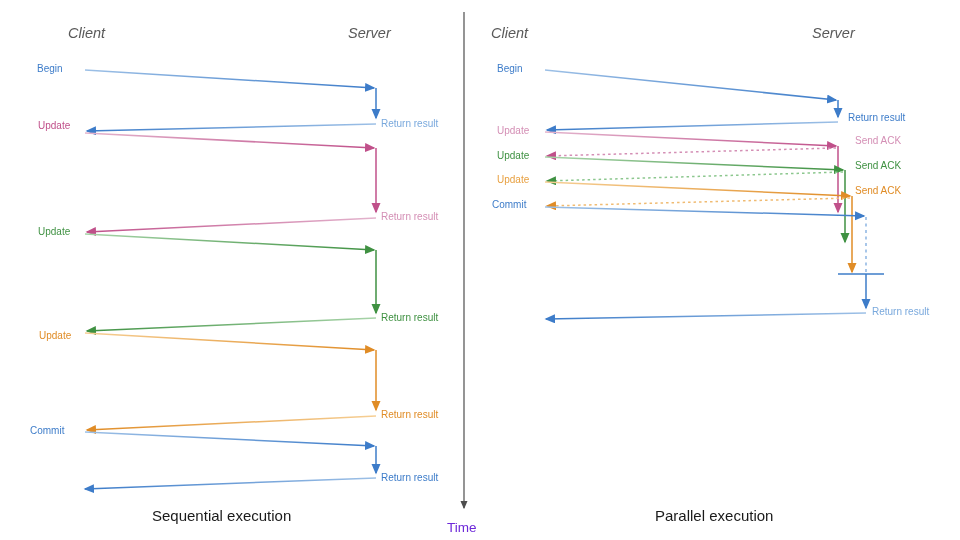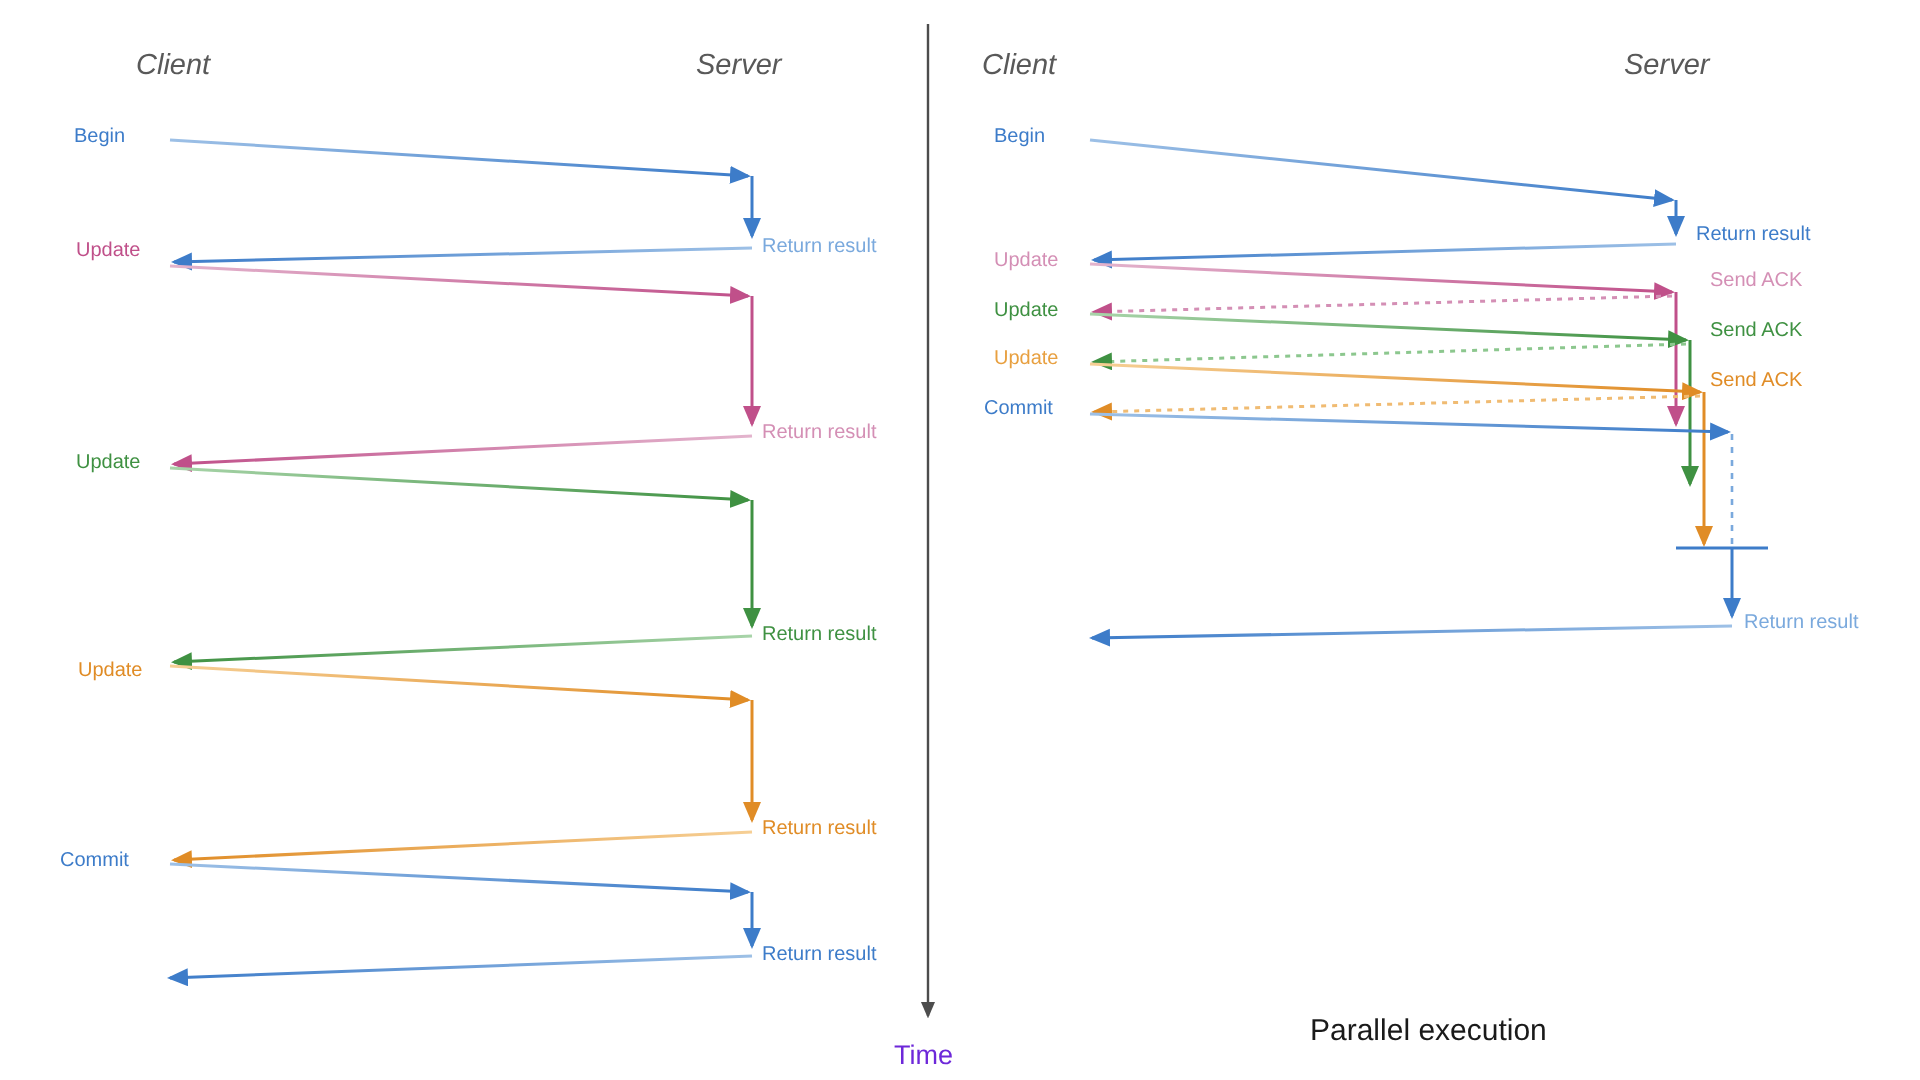--- a/index.html
+++ b/index.html
@@ -181,20 +181,21 @@
   <div class="lbl msg" style="left:381px; top:119px; color:#7aa9dd;">Return result</div>
   <div class="lbl msg" style="left:38px;  top:121px; color:#c0508a;">Update</div>
   <div class="lbl msg" style="left:381px; top:212px; color:#d48fb5;">Return result</div>
   <div class="lbl msg" style="left:38px;  top:227px; color:#3f9142;">Update</div>
   <div class="lbl msg" style="left:381px; top:313px; color:#3f9142;">Return result</div>
   <div class="lbl msg" style="left:39px;  top:331px; color:#e08c26;">Update</div>
   <div class="lbl msg" style="left:381px; top:410px; color:#e08c26;">Return result</div>
   <div class="lbl msg" style="left:30px;  top:426px; color:#3d7cc9;">Commit</div>
   <div class="lbl msg" style="left:381px; top:473px; color:#3d7cc9;">Return result</div>
 
+  <div class="lbl caption" style="left:152px; top:508px;">Sequential execution</div>
 
   <div class="lbl axis-label" style="left:447px; top:521px;">Time</div>
 
   <div class="lbl actor" style="left:491px; top:26px;">Client</div>
   <div class="lbl actor" style="left:812px; top:26px;">Server</div>
 
   <div class="lbl msg" style="left:497px; top:64px;  color:#3d7cc9;">Begin</div>
   <div class="lbl msg" style="left:848px; top:113px; color:#3d7cc9;">Return result</div>
   <div class="lbl msg" style="left:497px; top:126px; color:#d48fb5;">Update</div>
   <div class="lbl msg" style="left:855px; top:136px; color:#d48fb5;">Send ACK</div>

